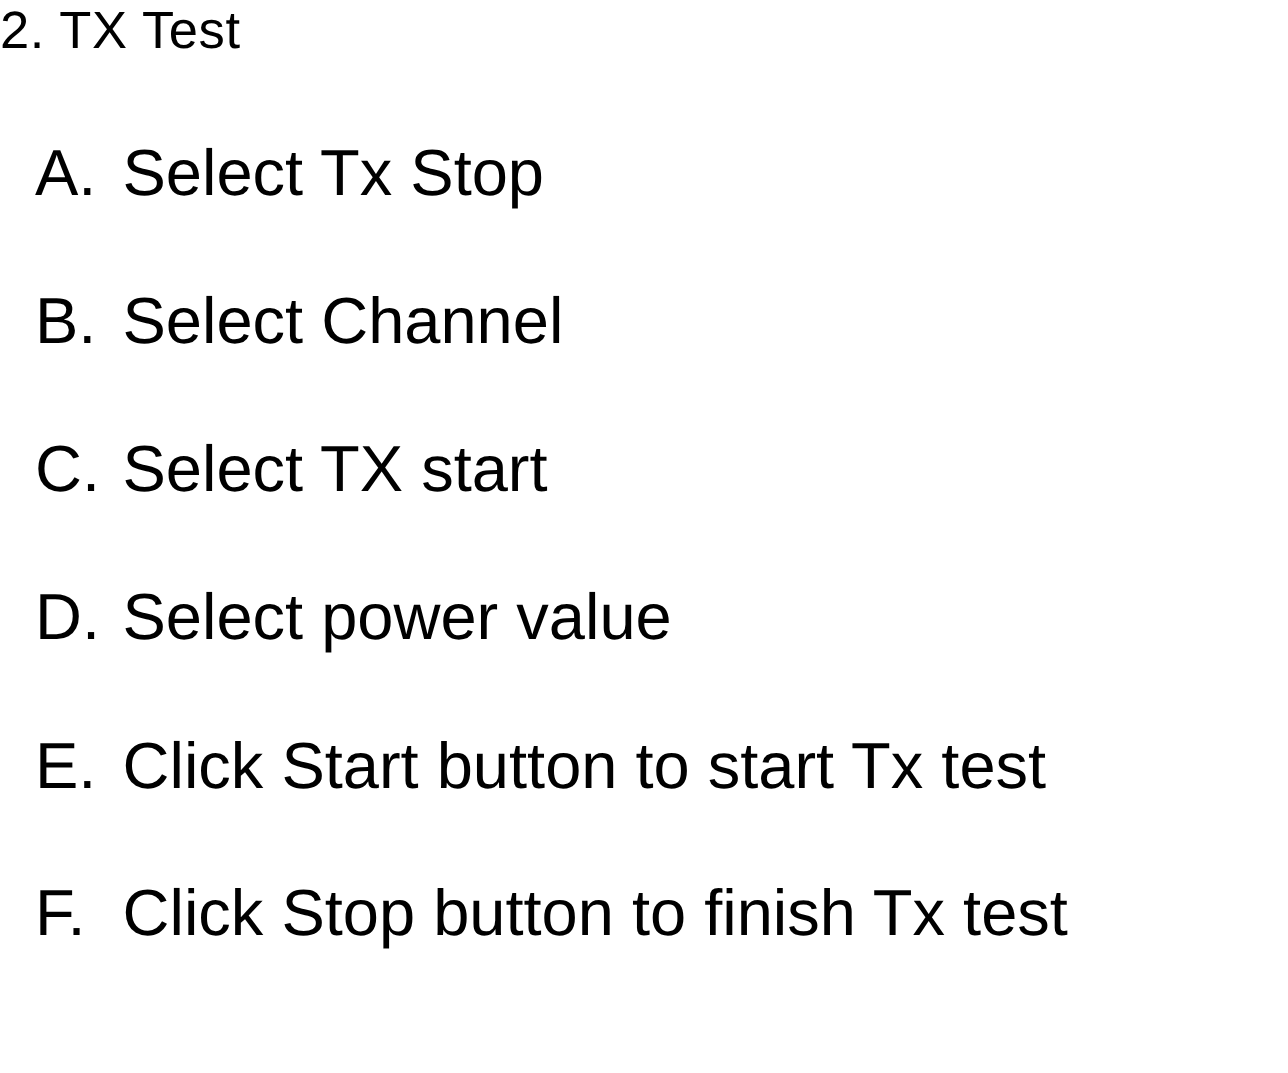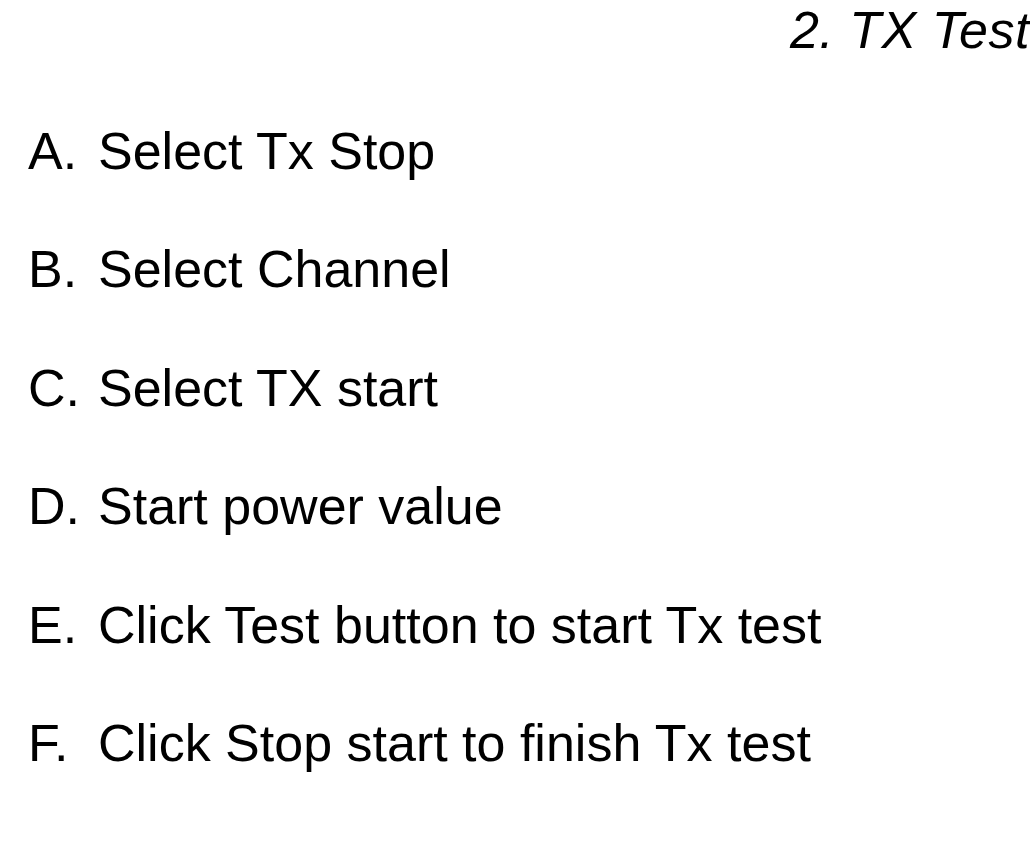--- a/index.html
+++ b/index.html
@@ -10,27 +10,26 @@
     body {
       width: 1030px;
       height: 858px;
       background: #ffffff;
       font-family: "Malgun Gothic", "Segoe UI", Arial, sans-serif;
       color: #000000;
       padding: 0;
       overflow: hidden;
     }
     .title {
-      text-align: right;
-      font-size: 52px;
+      text-align: left;
+      font-size: 42px;
       font-weight: 400;
       margin-top: 0;
       margin-bottom: 60px;
       letter-spacing: 0.5px;
-      font-style: italic;
     }
     .list {
       list-style: none;
       padding-left: 28px;
     }
     .list-item {
       display: flex;
       align-items: flex-start;
       font-size: 52px;
       font-weight: 400;
@@ -58,23 +57,23 @@
   <li class="list-item">
     <span class="list-marker">B.</span>
     <span class="list-text">Select Channel</span>
   </li>
   <li class="list-item">
     <span class="list-marker">C.</span>
     <span class="list-text">Select TX start</span>
   </li>
   <li class="list-item">
     <span class="list-marker">D.</span>
-    <span class="list-text">Start power value</span>
+    <span class="list-text">Select power value</span>
   </li>
   <li class="list-item">
     <span class="list-marker">E.</span>
-    <span class="list-text">Click Test button to start Tx test</span>
+    <span class="list-text">Click Start button to start Tx test</span>
   </li>
   <li class="list-item">
     <span class="list-marker">F.</span>
-    <span class="list-text">Click Stop start to finish Tx test</span>
+    <span class="list-text">Click Stop button to finish Tx test</span>
   </li>
 </ol>
 
 </body></html>

